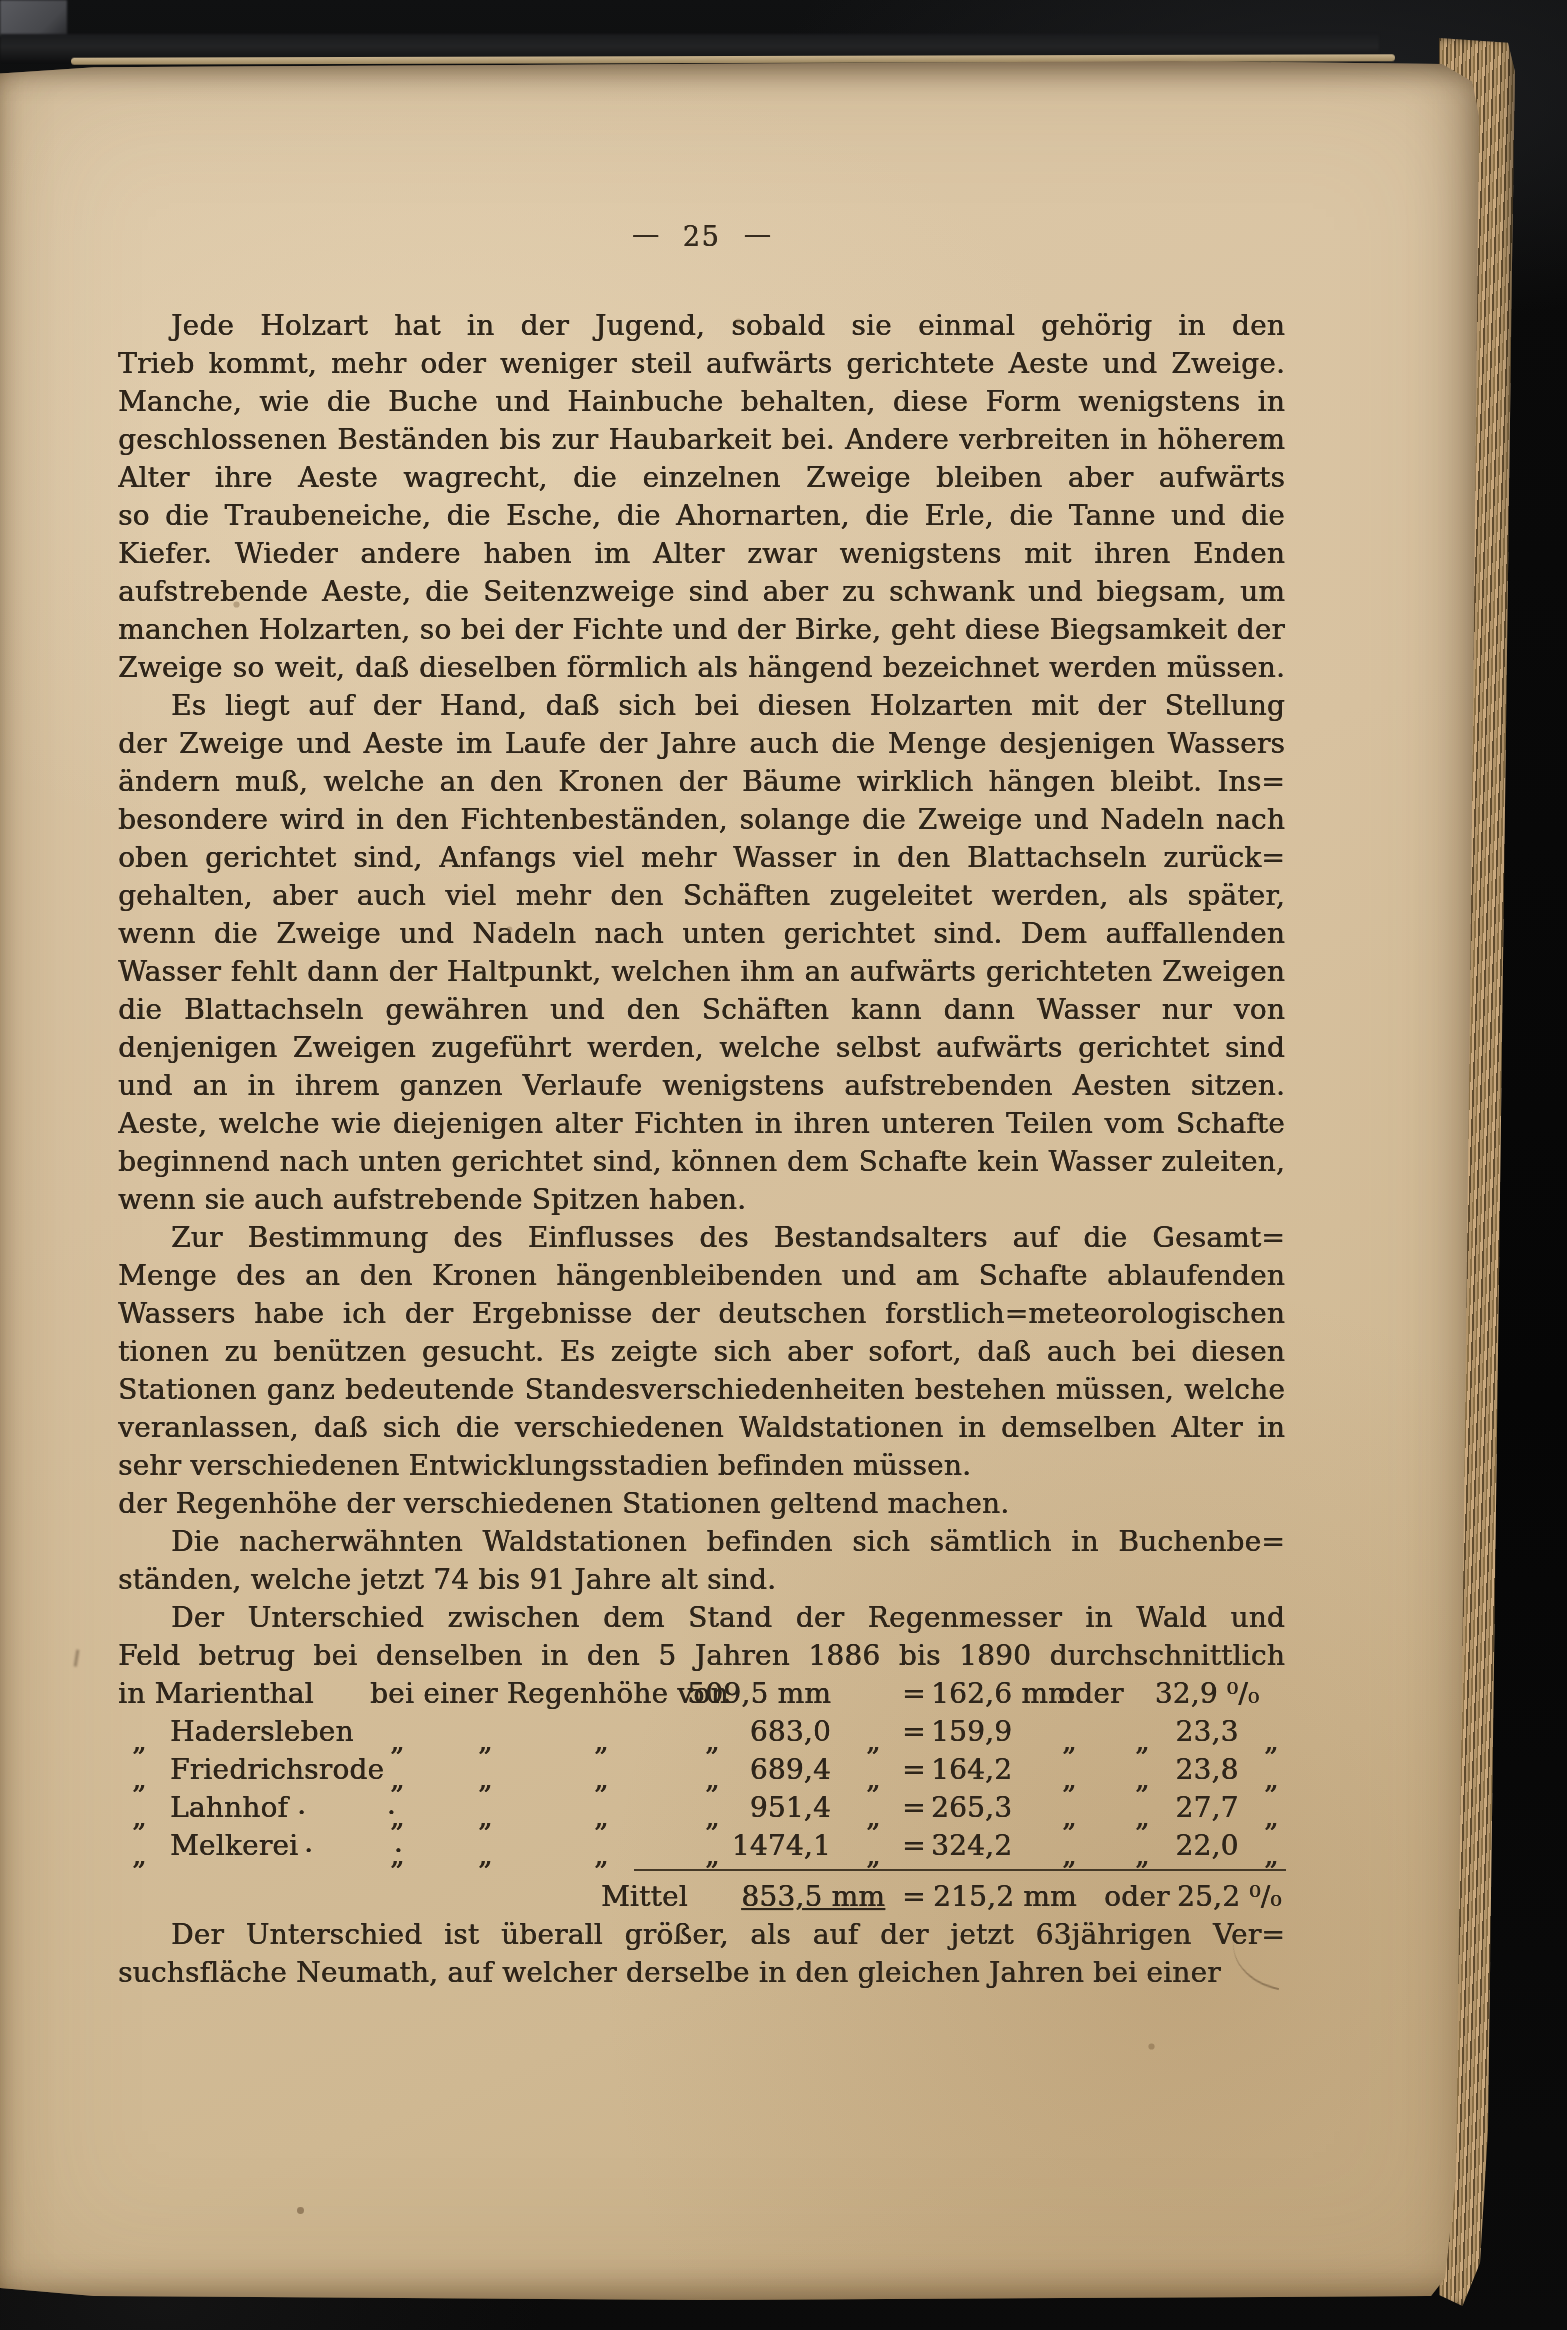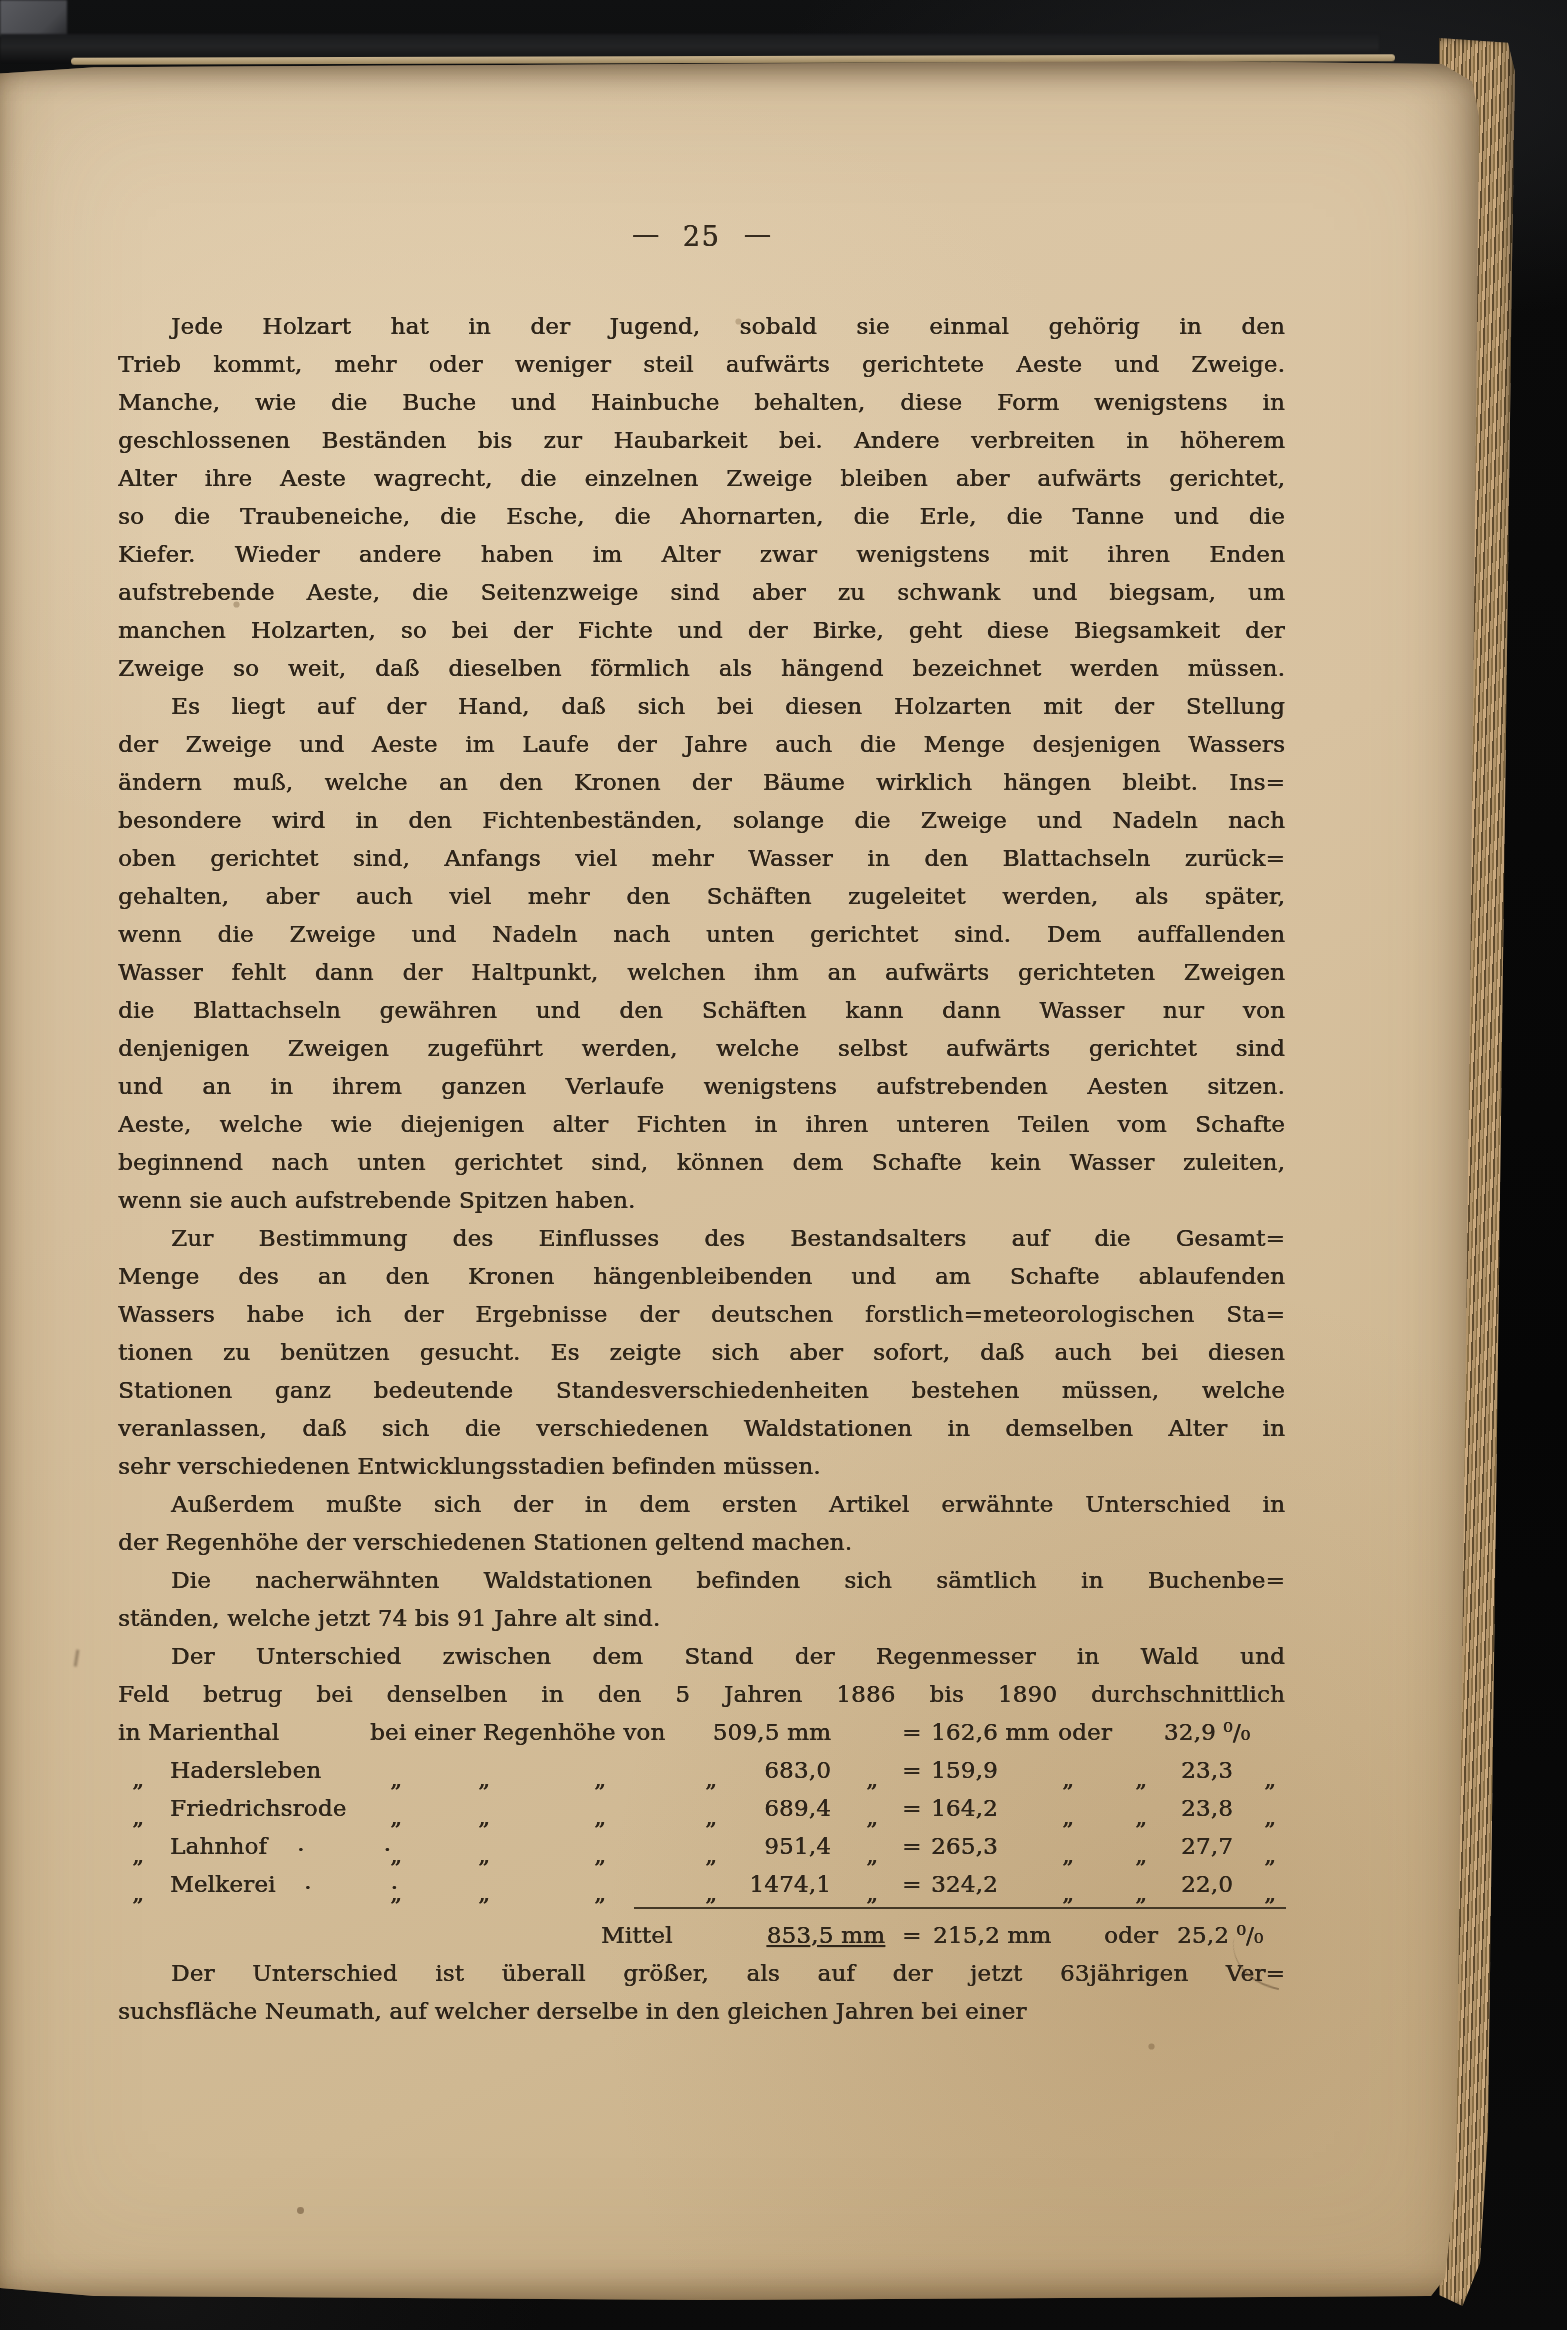--- a/index.html
+++ b/index.html
@@ -65,21 +65,21 @@
 
   .pagenum{
     position:absolute;left:118px;top:160px;width:1167px;
     text-align:center;font-size:27px;color:#352b1e;
   }
   .pagenum .dash{margin:0 23.5px;position:relative;top:-2.4px;}
   .pagenum .num{letter-spacing:1.6px;margin-top:10px;}
 
   .text{
     position:absolute;left:118px;top:246px;width:1167px;
-    font-size:23px;color:#2e251a;
+    font-size:28px;color:#2e251a;
   }
   .ln{height:38px;line-height:38px;overflow:hidden;}
   .j{text-align:justify;text-align-last:justify;text-justify:inter-word;}
   .l{text-align:left;}
   .i{padding-left:53px;}
 
   
   .trow{position:relative;height:38px;line-height:38px;text-align:left;}
   .trow span{position:absolute;top:0;white-space:nowrap;}
   .trow .q{top:9.4px;}
@@ -161,21 +161,20 @@
       <div class="ln j">Aeste, welche wie diejenigen alter Fichten in ihren unteren Teilen vom Schafte</div>
       <div class="ln j">beginnend nach unten gerichtet sind, können dem Schafte kein Wasser zuleiten,</div>
       <div class="ln l">wenn sie auch aufstrebende Spitzen haben.</div>
       <div class="ln j i">Zur Bestimmung des Einflusses des Bestandsalters auf die Gesamt=</div>
       <div class="ln j">Menge des an den Kronen hängenbleibenden und am Schafte ablaufenden</div>
       <div class="ln j">Wassers habe ich der Ergebnisse der deutschen forstlich=meteorologischen Sta=</div>
       <div class="ln j">tionen zu benützen gesucht. Es zeigte sich aber sofort, daß auch bei diesen</div>
       <div class="ln j">Stationen ganz bedeutende Standesverschiedenheiten bestehen müssen, welche</div>
       <div class="ln j">veranlassen, daß sich die verschiedenen Waldstationen in demselben Alter in</div>
       <div class="ln l">sehr verschiedenen Entwicklungsstadien befinden müssen.</div>
-      <div class="ln j i">Außerdem mußte sich der in dem ersten Artikel erwähnte Unterschied in</div>
       <div class="ln l">der Regenhöhe der verschiedenen Stationen geltend machen.</div>
       <div class="ln j i">Die nacherwähnten Waldstationen befinden sich sämtlich in Buchenbe=</div>
       <div class="ln l">ständen, welche jetzt 74 bis 91 Jahre alt sind.</div>
       <div class="ln j i">Der Unterschied zwischen dem Stand der Regenmesser in Wald und</div>
       <div class="ln j">Feld betrug bei denselben in den 5 Jahren 1886 bis 1890 durchschnittlich</div>
 
       <div class="trow">
         <span class="c-st">in Marienthal</span>
         <span class="c-mid">bei einer Regenhöhe von</span>
         <span class="c-v1">509,5 mm</span>

